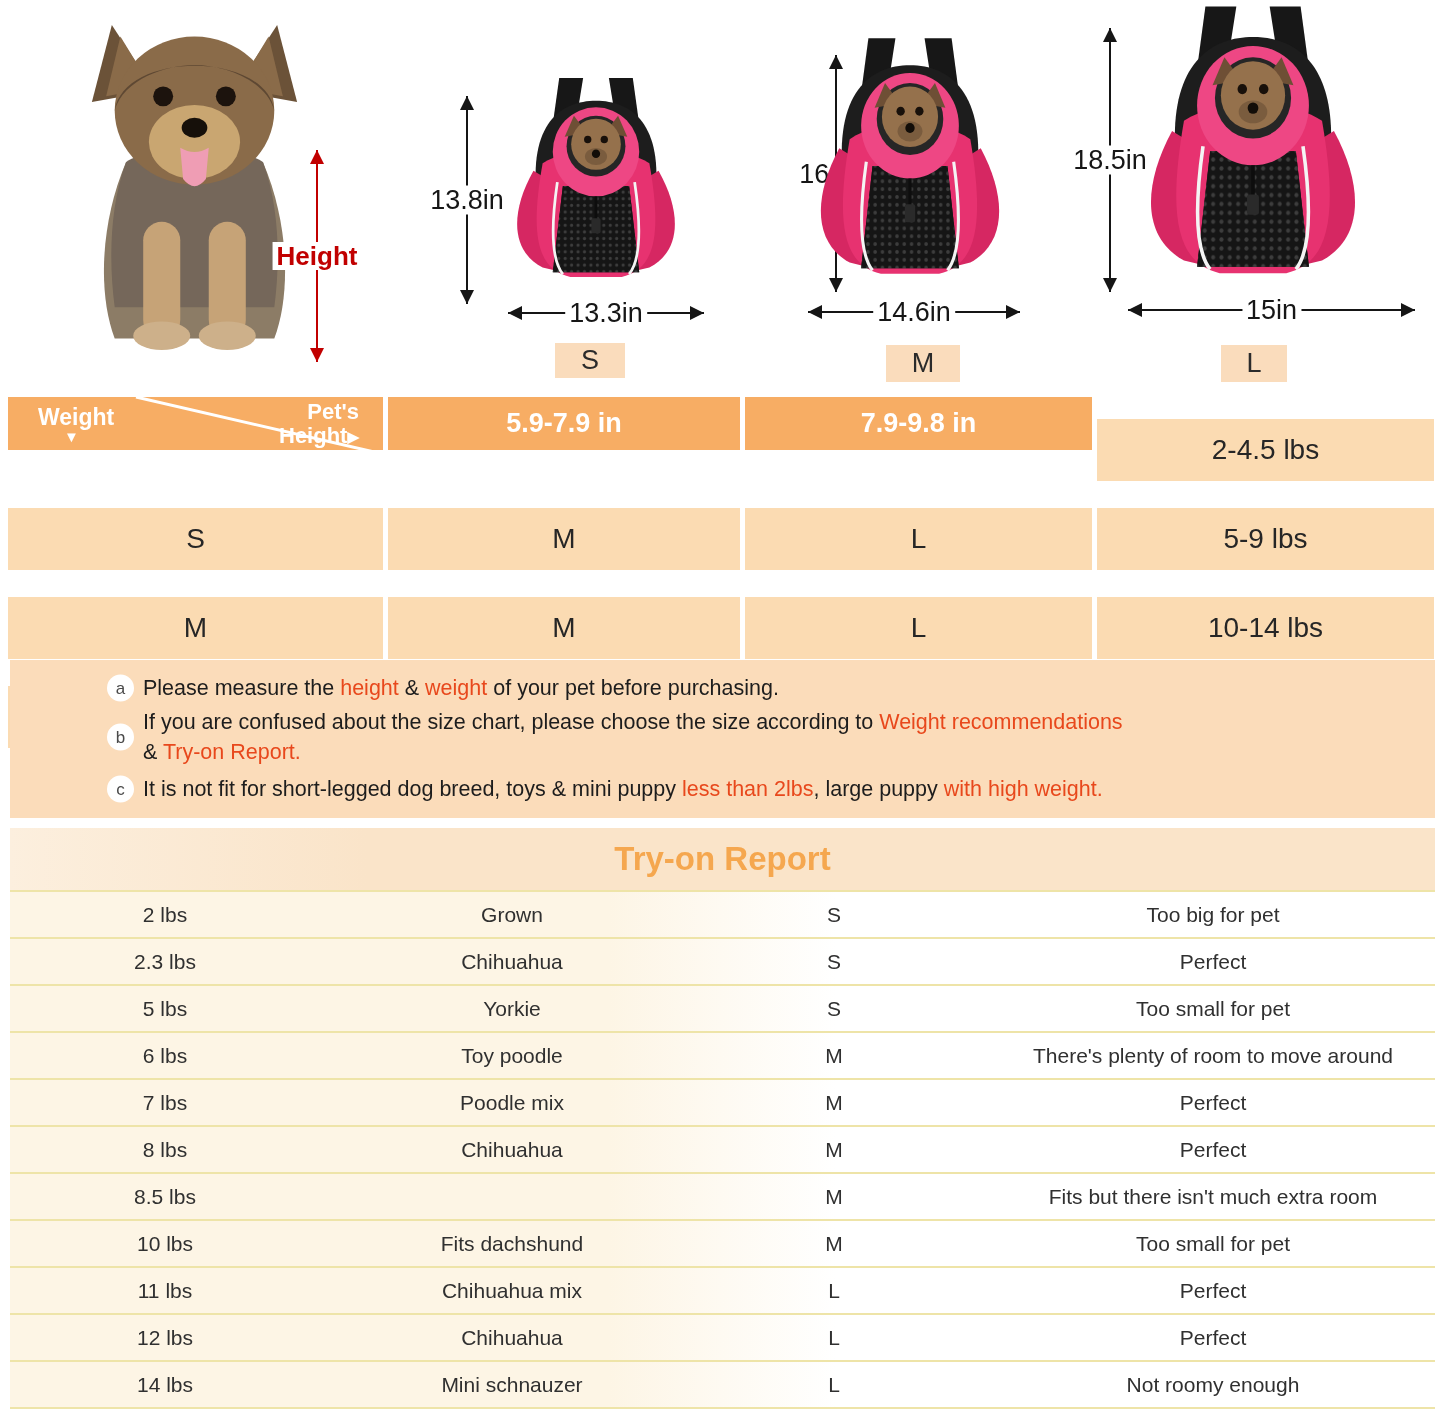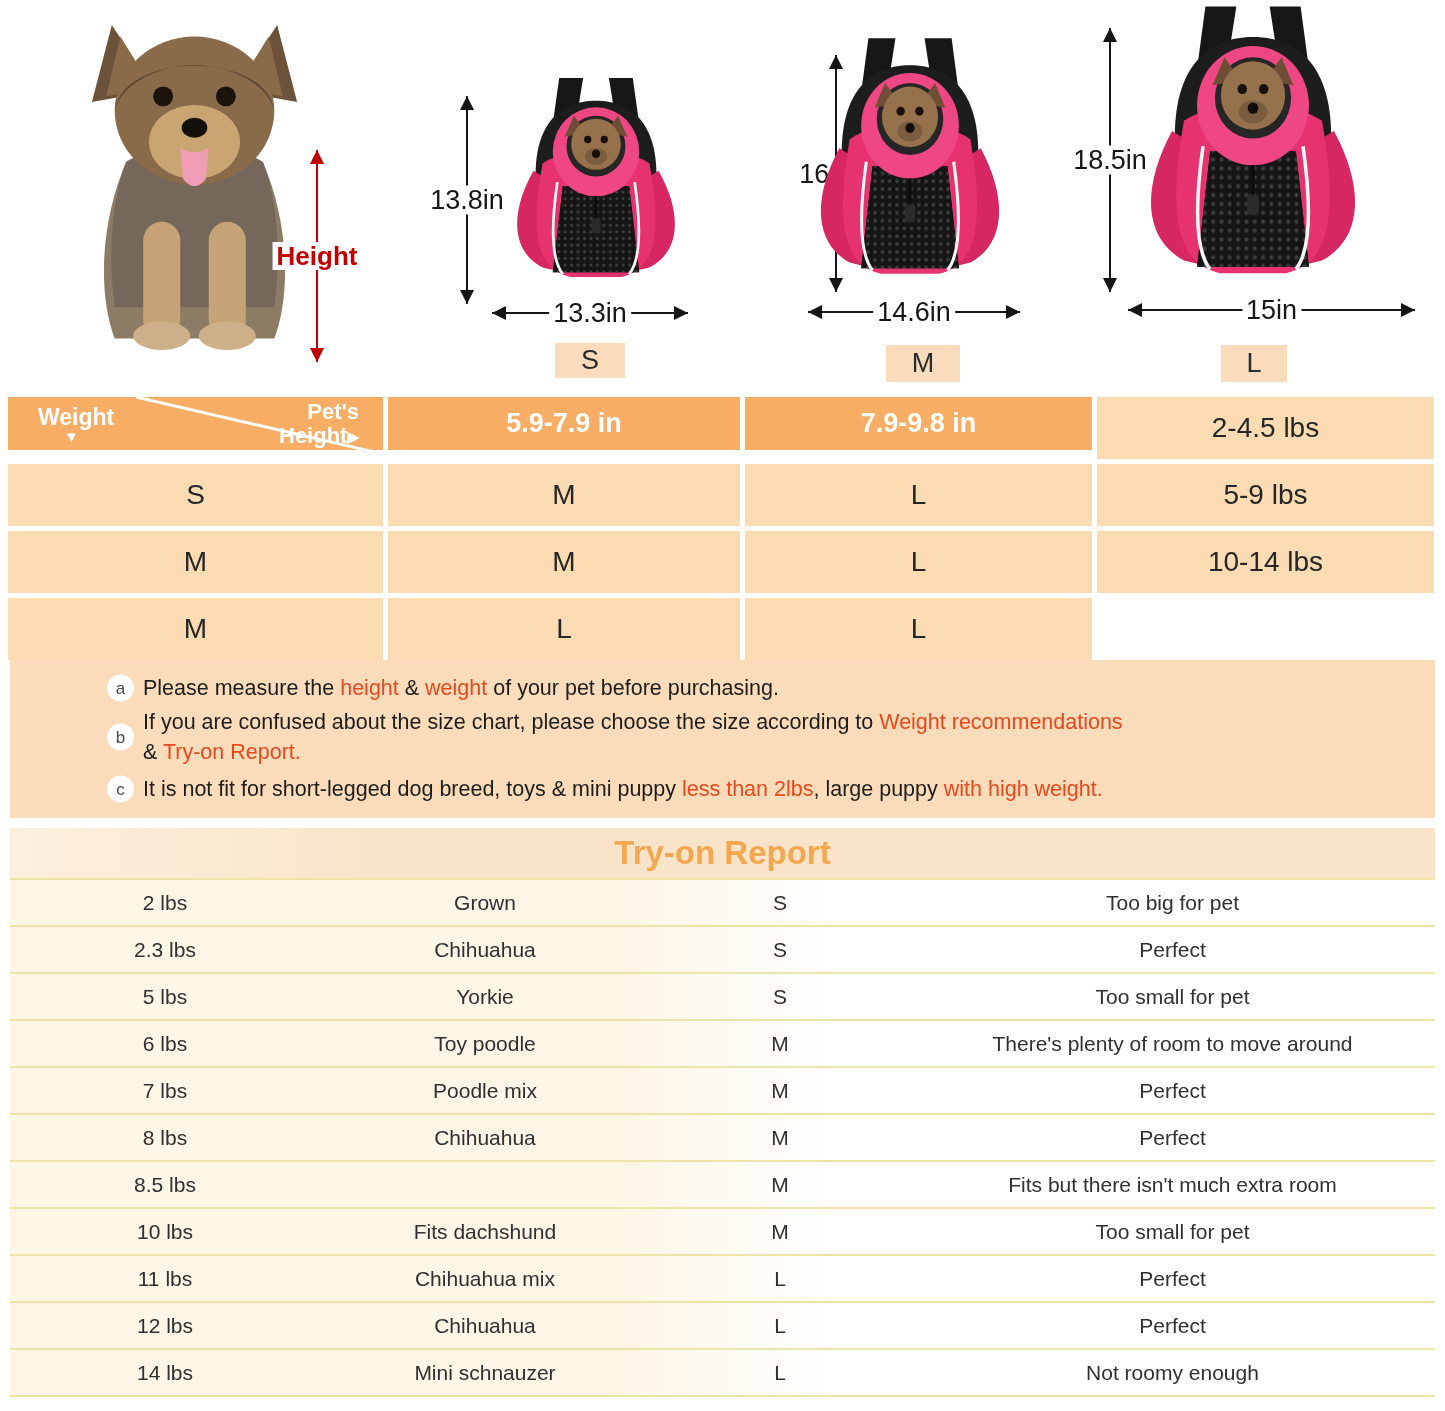--- a/index.html
+++ b/index.html
@@ -41,38 +41,38 @@
     grid-template-columns:375px 352px 347px 337px;grid-auto-rows:auto;gap:5px;}
   .th{background:#f7ad64;color:#fff;height:53px;display:flex;align-items:center;justify-content:center;
     font-size:27px;font-weight:600;}
   .th-corner{position:relative;display:block;}
   .th-corner svg{position:absolute;left:0;top:0;width:100%;height:100%;}
   .axis-weight{position:absolute;left:30px;top:7px;font-size:23px;font-weight:600;}
   .axis-weight-arrow{position:absolute;left:56px;top:31px;font-size:15px;}
   .axis-height{position:absolute;right:24px;top:3px;text-align:right;font-size:22px;font-weight:600;line-height:24px;}
   .axis-height-arrow{font-size:15px;vertical-align:1px;}
   .td{background:#fbdbb2;height:62px;display:flex;align-items:center;justify-content:center;
-    font-size:28px;color:#262626;}
+    font-size:28px;color:#262626;margin-top:22px;}
 
   
   .notes{position:absolute;left:10px;top:660px;width:1425px;height:158px;background:#fbdcba;}
   .note{position:absolute;left:133px;right:18px;font-size:21.5px;color:#1d1d1d;line-height:30px;}
   .note .badge{position:absolute;left:-36px;top:50%;transform:translateY(-50%);
     width:27px;height:27px;border-radius:50%;background:#fff;color:#4a4a4a;font-size:17px;
     display:flex;align-items:center;justify-content:center;}
   .red{color:#e8481c;}
 
   
   .tryon{position:absolute;left:10px;top:828px;width:1425px;}
-  .tryon-head{height:50px;background:linear-gradient(90deg,#fcefde 0%,#fae4c9 25%,#fae4c9 100%);
+  .tryon-head{height:62px;background:linear-gradient(90deg,#fcefde 0%,#fae4c9 25%,#fae4c9 100%);
     display:flex;align-items:center;justify-content:center;}
   .tryon-title{font-size:33px;font-weight:bold;color:#f5a74f;}
   .trow{display:grid;grid-template-columns:310px 330px 260px 1fr;height:45px;align-items:center;
     border-top:2px solid #eee4a8;
-    background:linear-gradient(90deg,#fdf5e5 0%,#fdf5e5 42%,#ffffff 58%);}
+    background:linear-gradient(90deg,#fdf5e5 0%,#fdf5e5 42%,#ffffff 58%);gap:27px;}
   .trows{border-bottom:2px solid #eee4a8;}
   .tc{text-align:center;font-size:21px;color:#303030;}
 </style>
 </head>
 <body>
 
 <div class="canvas">
 
   <svg width="0" height="0" style="position:absolute" aria-hidden="true">
     <defs>
@@ -133,21 +133,21 @@
       <span class="dim-label redtxt">Height</span>
     </div>
 
     <div class="vdim" style="left:467px;top:96px;height:208px;">
       <div class="varrow"></div>
       <span class="dim-label">13.8in</span>
     </div>
     <svg class="photo" style="left:504px;top:76px;width:184px;height:218px;">
       <use href="#bp" width="184" height="218"></use>
     </svg>
-    <div class="hdim" style="left:492px;top:298px;width:196px;">
+    <div class="hdim" style="left:508px;top:298px;width:196px;">
       <div class="harrow"></div>
       <span class="dim-label">13.3in</span>
     </div>
     <div class="chip" style="left:555px;top:343px;width:70px;height:35px;">S</div>
 
     <div class="vdim" style="left:836px;top:55px;height:237px;text-align:center;">
       <div class="varrow"></div>
       <span class="dim-label">16.5in</span>
     </div>
     <svg class="photo" style="left:806px;top:36px;width:208px;height:258px;">

